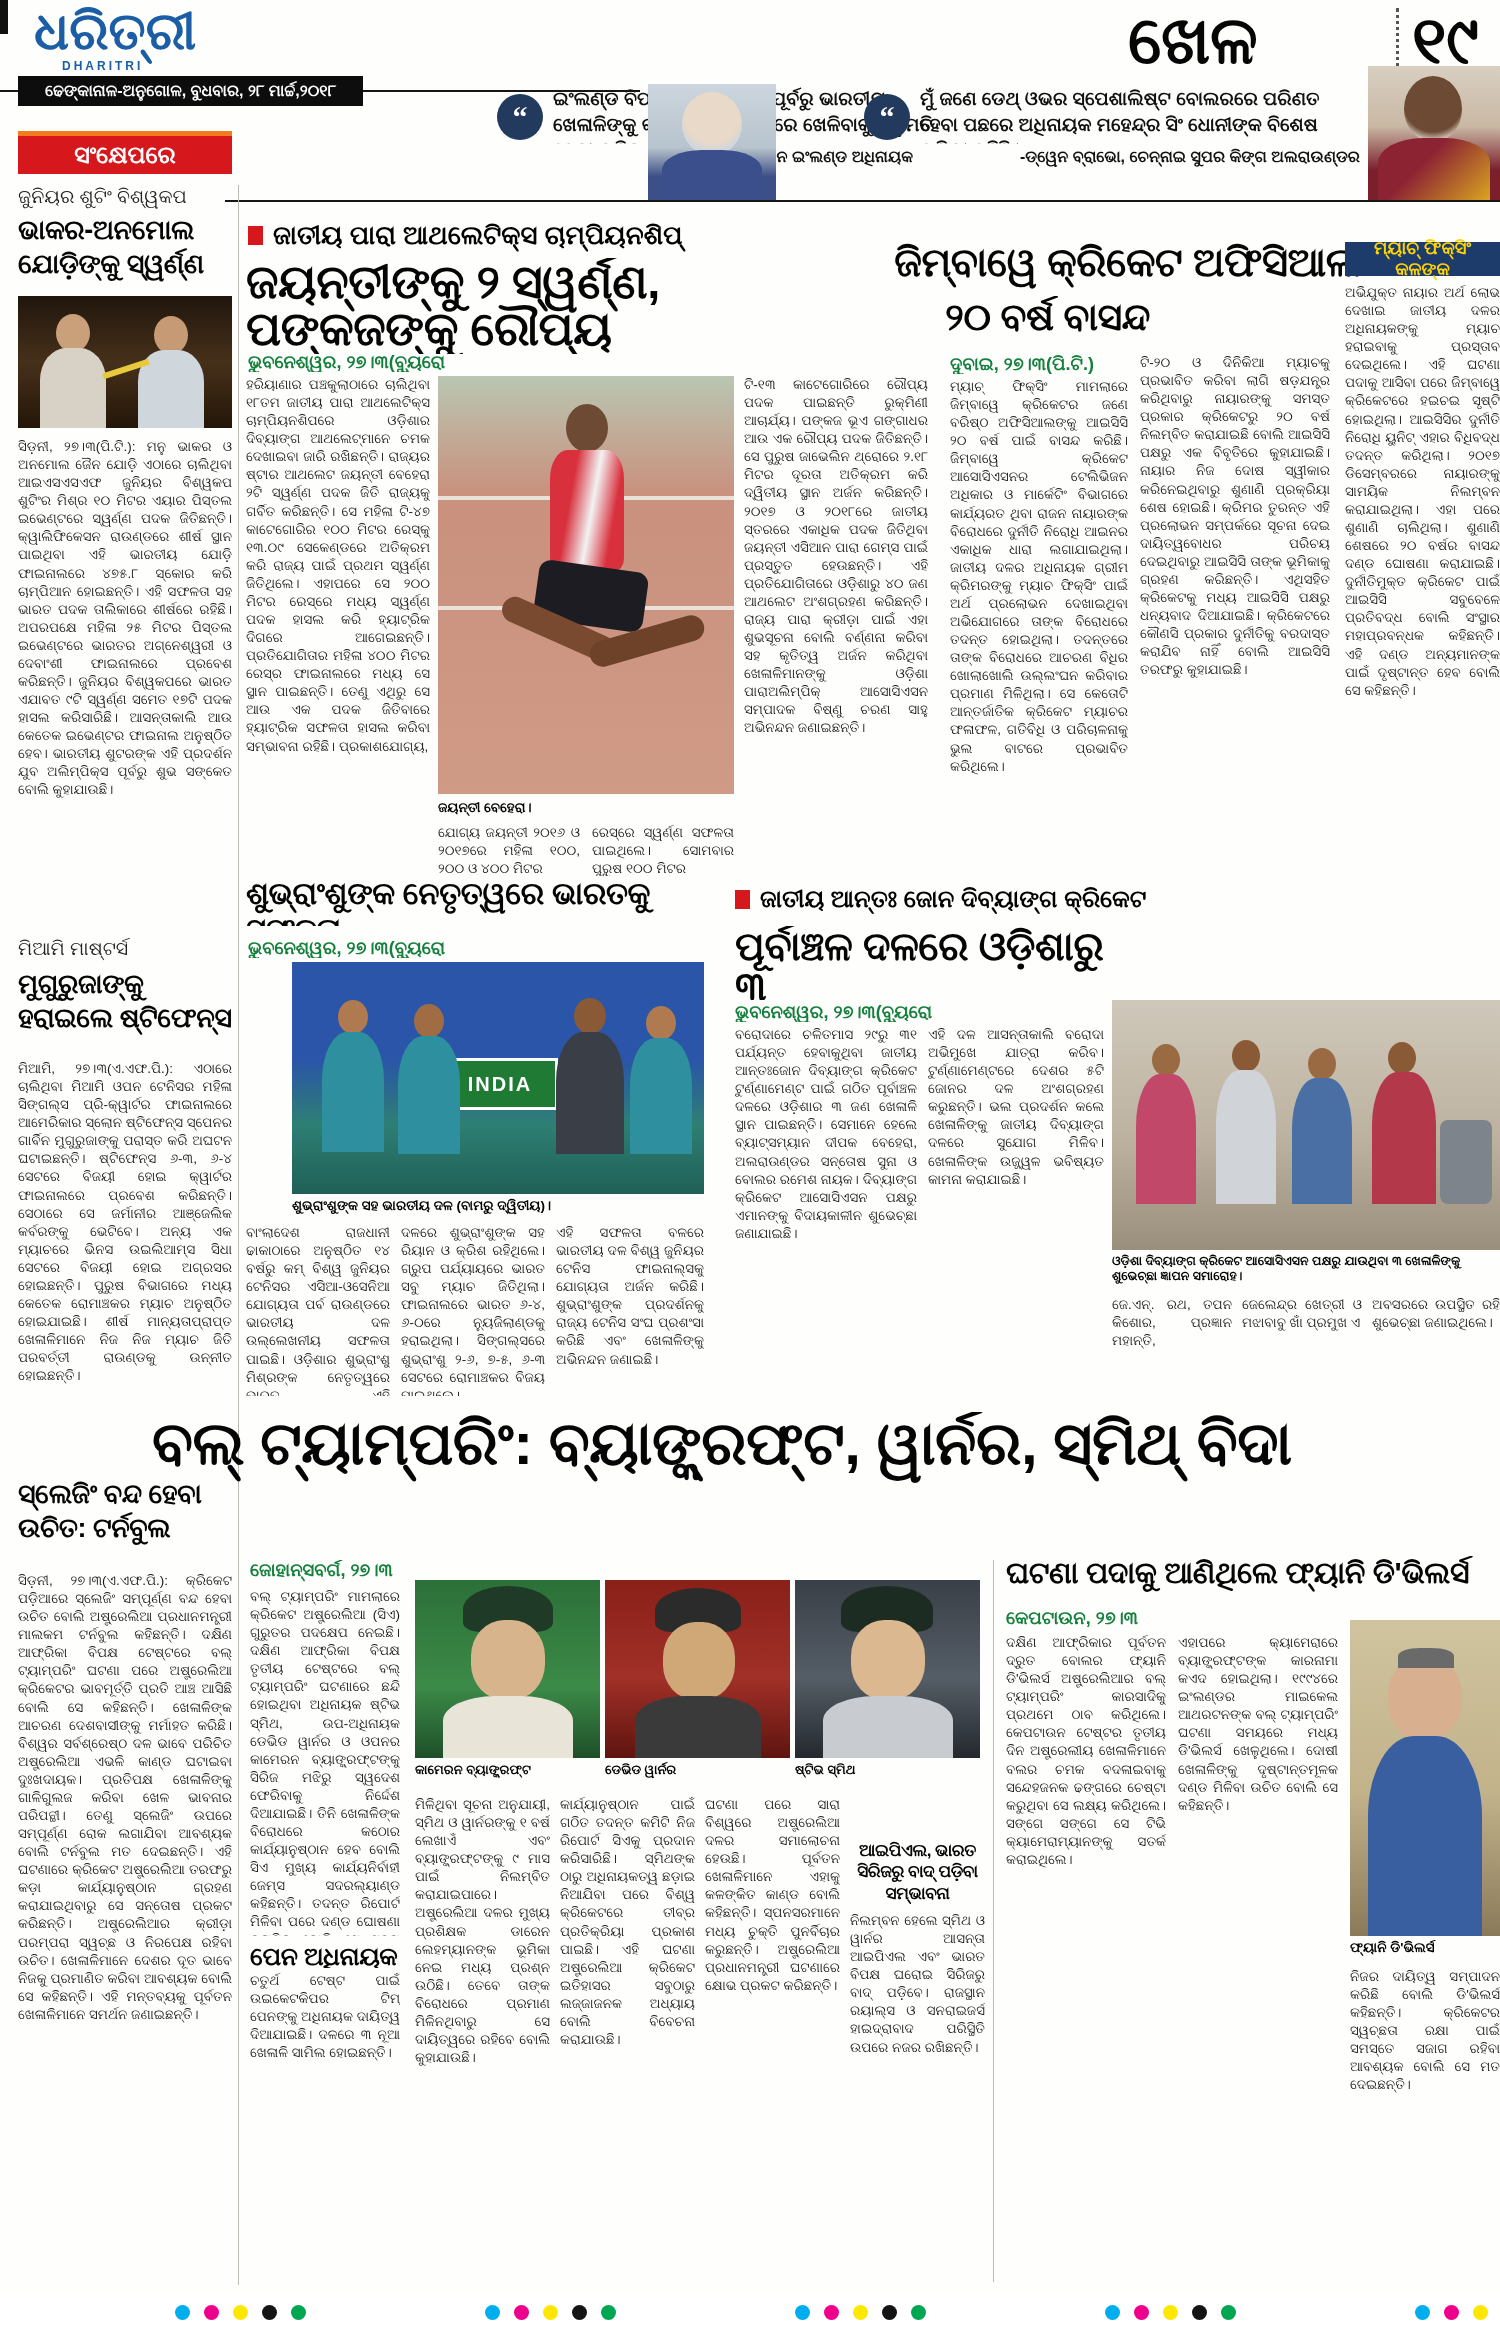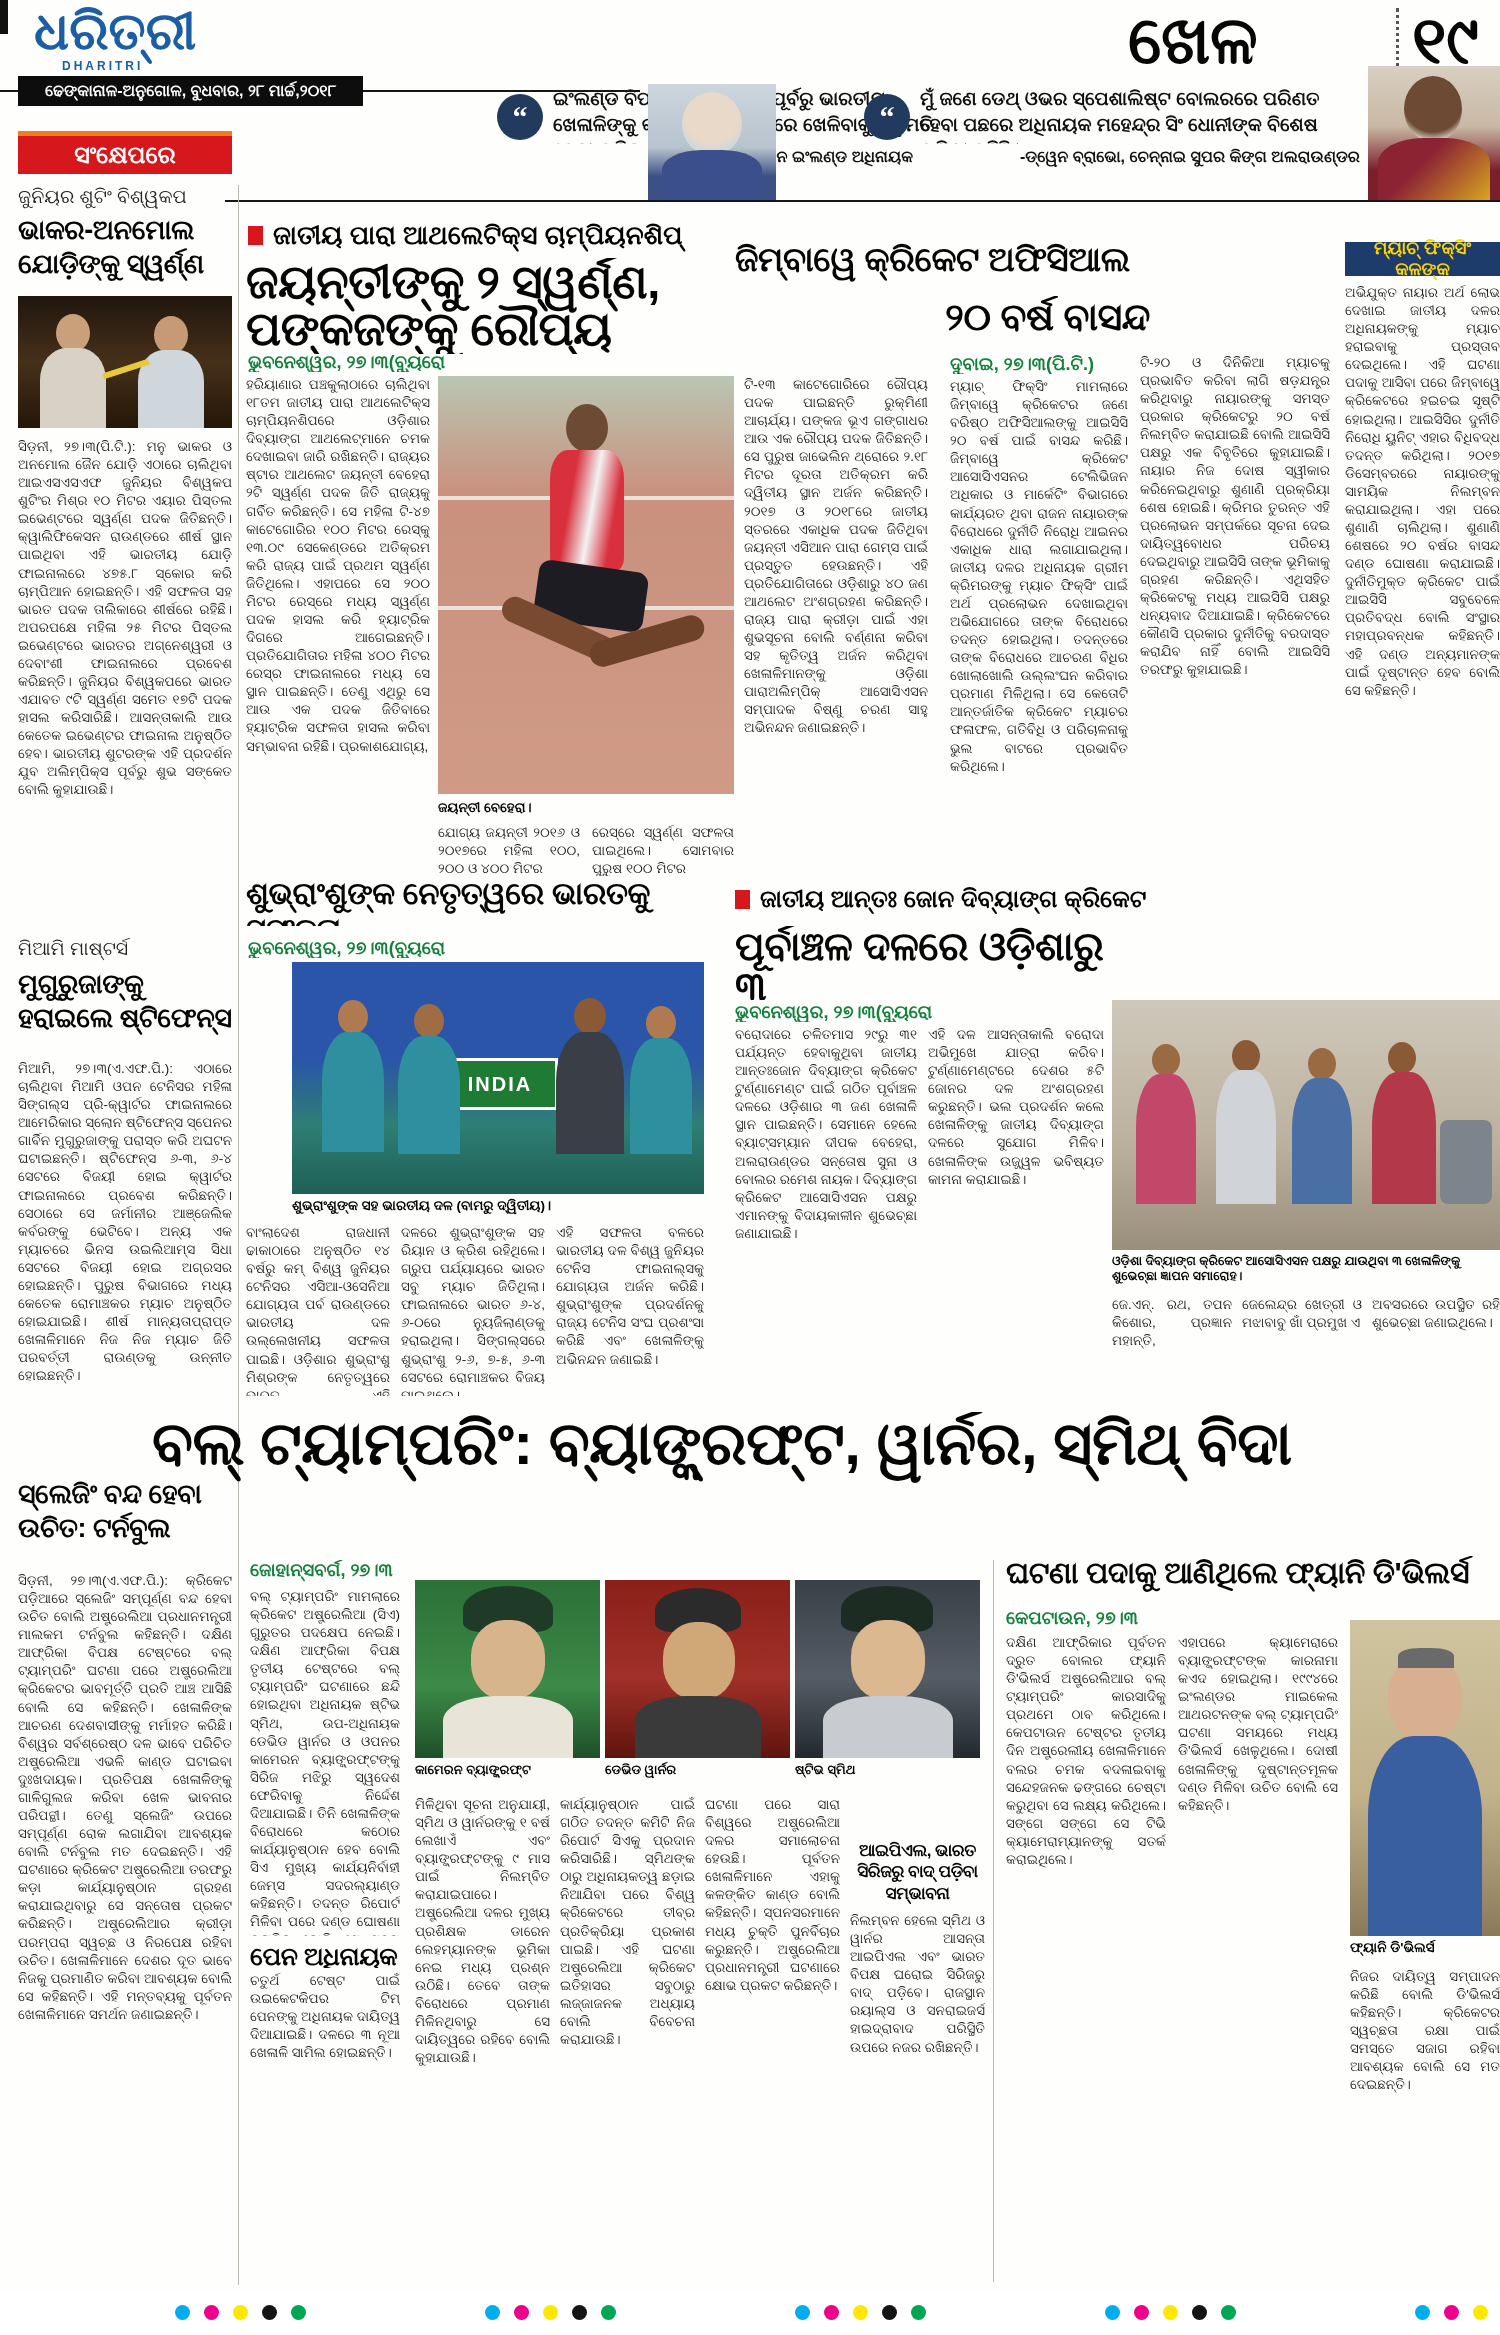--- a/index.html
+++ b/index.html
@@ -101,21 +101,21 @@
     <div class="abs" style="left:112px;top:74px;width:74px;height:120px;background:linear-gradient(100deg,#d8303c 30%,#f2f2f2 55%,#d8303c 80%);border-radius:24% 24% 10% 10%;"></div>
     <div class="abs" style="left:98px;top:190px;width:110px;height:60px;background:#1c1c22;border-radius:12px;transform:rotate(8deg);"></div>
     <div class="abs" style="left:60px;top:240px;width:120px;height:26px;background:#7a4a30;border-radius:13px;transform:rotate(24deg);"></div>
     <div class="abs" style="left:150px;top:252px;width:118px;height:26px;background:#6d4228;border-radius:13px;transform:rotate(-16deg);"></div>
   </div>
   <div class="abs ovh caption" style="left:438px;top:800px;width:296px;height:20px;">ଜୟନ୍ତୀ ବେହେରା।</div>
   <div class="abs ovh body-txt" style="left:438px;top:824px;width:142px;height:52px;">ଯୋଗ୍ୟ ଜୟନ୍ତୀ ୨୦୧୬ ଓ ୨୦୧୭ରେ ମହିଳା ୧୦୦, ୨୦୦ ଓ ୪୦୦ ମିଟର</div>
   <div class="abs ovh body-txt" style="left:592px;top:824px;width:142px;height:52px;">ରେସ୍‌ରେ ସ୍ୱର୍ଣ୍ଣ ସଫଳତା ପାଇଥିଲେ। ସୋମବାର ପୁରୁଷ ୧୦୦ ମିଟର</div>
   <div class="abs ovh body-txt" style="left:744px;top:376px;width:184px;height:500px;">ଟି-୧୩ କାଟେଗୋରିରେ ରୌପ୍ୟ ପଦକ ପାଇଛନ୍ତି ରୁକ୍ମିଣୀ ଆଚାର୍ଯ୍ୟ। ପଙ୍କଜ ଭୂଏ ଗଙ୍ଗାଧର ଆଉ ଏକ ରୌପ୍ୟ ପଦକ ଜିତିଛନ୍ତି। ସେ ପୁରୁଷ ଜାଭେଲିନ ଥ୍ରୋରେ ୨.୧୮ ମିଟର ଦୂରତା ଅତିକ୍ରମ କରି ଦ୍ୱିତୀୟ ସ୍ଥାନ ଅର୍ଜନ କରିଛନ୍ତି। ୨୦୧୭ ଓ ୨୦୧୮ରେ ଜାତୀୟ ସ୍ତରରେ ଏକାଧିକ ପଦକ ଜିତିଥିବା ଜୟନ୍ତୀ ଏସିଆନ ପାରା ଗେମ୍ସ ପାଇଁ ପ୍ରସ୍ତୁତ ହେଉଛନ୍ତି। ଏହି ପ୍ରତିଯୋଗିତାରେ ଓଡ଼ିଶାରୁ ୪୦ ଜଣ ଆଥଲେଟ ଅଂଶଗ୍ରହଣ କରିଛନ୍ତି। ରାଜ୍ୟ ପାରା କ୍ରୀଡ଼ା ପାଇଁ ଏହା ଶୁଭସୂଚନା ବୋଲି ବର୍ଣ୍ଣନା କରିବା ସହ କୃତିତ୍ୱ ଅର୍ଜନ କରିଥିବା ଖେଳାଳିମାନଙ୍କୁ ଓଡ଼ିଶା ପାରାଅଲିମ୍ପିକ୍ ଆସୋସିଏସନ ସମ୍ପାଦକ ବିଷ୍ଣୁ ଚରଣ ସାହୁ ଅଭିନନ୍ଦନ ଜଣାଇଛନ୍ତି।</div>
 
-  <div class="abs ovh headline" style="left:735px;top:240px;width:625px;height:56px;font-size:34px;text-align:left;">ଜିମ୍ବାୱେ କ୍ରିକେଟ ଅଫିସିଆଲ</div>
+  <div class="abs ovh headline" style="left:735px;top:240px;width:625px;height:56px;font-size:40px;text-align:right;">ଜିମ୍ବାୱେ କ୍ରିକେଟ ଅଫିସିଆଲ</div>
   <div class="abs ovh headline" style="left:735px;top:296px;width:625px;height:52px;font-size:38px;text-align:center;">୨୦ ବର୍ଷ ବାସନ୍ଦ</div>
   <div class="abs ovh dateline" style="left:950px;top:354px;width:180px;height:20px;">ଦୁବାଇ, ୨୭।୩(ପି.ଟି.)</div>
   <div class="abs ovh body-txt" style="left:950px;top:378px;width:178px;height:496px;">ମ୍ୟାଚ୍ ଫିକ୍ସିଂ ମାମଲାରେ ଜିମ୍ବାୱେ କ୍ରିକେଟର ଜଣେ ବରିଷ୍ଠ ଅଫିସିଆଲଙ୍କୁ ଆଇସିସି ୨୦ ବର୍ଷ ପାଇଁ ବାସନ୍ଦ କରିଛି। ଜିମ୍ବାୱେ କ୍ରିକେଟ ଆସୋସିଏସନର ଟେଲିଭିଜନ ଅଧିକାର ଓ ମାର୍କେଟିଂ ବିଭାଗରେ କାର୍ଯ୍ୟରତ ଥିବା ରାଜନ ନାୟାରଙ୍କ ବିରୋଧରେ ଦୁର୍ନୀତି ନିରୋଧି ଆଇନର ଏକାଧିକ ଧାରା ଲଗାଯାଇଥିଲା। ଜାତୀୟ ଦଳର ଅଧିନାୟକ ଗ୍ରୀମ କ୍ରିମରଙ୍କୁ ମ୍ୟାଚ ଫିକ୍ସିଂ ପାଇଁ ଅର୍ଥ ପ୍ରଲୋଭନ ଦେଖାଇଥିବା ଅଭିଯୋଗରେ ତାଙ୍କ ବିରୋଧରେ ତଦନ୍ତ ହୋଇଥିଲା। ତଦନ୍ତରେ ତାଙ୍କ ବିରୋଧରେ ଆଚରଣ ବିଧିର ଖୋଲାଖୋଲି ଉଲ୍ଲଂଘନ କରିବାର ପ୍ରମାଣ ମିଳିଥିଲା। ସେ କେତୋଟି ଆନ୍ତର୍ଜାତିକ କ୍ରିକେଟ ମ୍ୟାଚର ଫଳାଫଳ, ଗତିବିଧି ଓ ପରିଚାଳନାକୁ ଭୁଲ ବାଟରେ ପ୍ରଭାବିତ କରିଥିଲେ।</div>
   <div class="abs ovh body-txt" style="left:1140px;top:354px;width:190px;height:520px;">ଟି-୨୦ ଓ ଦିନିକିଆ ମ୍ୟାଚକୁ ପ୍ରଭାବିତ କରିବା ଲାଗି ଷଡ଼ଯନ୍ତ୍ର କରିଥିବାରୁ ନାୟାରଙ୍କୁ ସମସ୍ତ ପ୍ରକାର କ୍ରିକେଟରୁ ୨୦ ବର୍ଷ ନିଲମ୍ବିତ କରାଯାଇଛି ବୋଲି ଆଇସିସି ପକ୍ଷରୁ ଏକ ବିବୃତିରେ କୁହାଯାଇଛି। ନାୟାର ନିଜ ଦୋଷ ସ୍ୱୀକାର କରିନେଇଥିବାରୁ ଶୁଣାଣି ପ୍ରକ୍ରିୟା ଶେଷ ହୋଇଛି। କ୍ରିମର ତୁରନ୍ତ ଏହି ପ୍ରଲୋଭନ ସମ୍ପର୍କରେ ସୂଚନା ଦେଇ ଦାୟିତ୍ୱବୋଧର ପରିଚୟ ଦେଇଥିବାରୁ ଆଇସିସି ତାଙ୍କ ଭୂମିକାକୁ ଗ୍ରହଣ କରିଛନ୍ତି। ଏଥିସହିତ କ୍ରିକେଟକୁ ମଧ୍ୟ ଆଇସିସି ପକ୍ଷରୁ ଧନ୍ୟବାଦ ଦିଆଯାଇଛି। କ୍ରିକେଟରେ କୌଣସି ପ୍ରକାର ଦୁର୍ନୀତିକୁ ବରଦାସ୍ତ କରାଯିବ ନାହିଁ ବୋଲି ଆଇସିସି ତରଫରୁ କୁହାଯାଇଛି।</div>
 
   <div class="abs navybox" style="left:1345px;top:242px;width:155px;height:34px;font-size:18px;text-align:center;">ମ୍ୟାଚ୍ ଫିକ୍ସିଂ କଳଙ୍କ</div>
   <div class="abs ovh body-txt" style="left:1345px;top:284px;width:155px;height:590px;">ଅଭିଯୁକ୍ତ ନାୟାର ଅର୍ଥ ଲୋଭ ଦେଖାଇ ଜାତୀୟ ଦଳର ଅଧିନାୟକଙ୍କୁ ମ୍ୟାଚ ହରାଇବାକୁ ପ୍ରସ୍ତାବ ଦେଇଥିଲେ। ଏହି ଘଟଣା ପଦାକୁ ଆସିବା ପରେ ଜିମ୍ବାୱେ କ୍ରିକେଟରେ ହଇଚଇ ସୃଷ୍ଟି ହୋଇଥିଲା। ଆଇସିସିର ଦୁର୍ନୀତି ନିରୋଧି ୟୁନିଟ୍ ଏହାର ବିଧିବଦ୍ଧ ତଦନ୍ତ କରିଥିଲା। ୨୦୧୭ ଡିସେମ୍ବରରେ ନାୟାରଙ୍କୁ ସାମୟିକ ନିଲମ୍ବନ କରାଯାଇଥିଲା। ଏହା ପରେ ଶୁଣାଣି ଚାଲିଥିଲା। ଶୁଣାଣି ଶେଷରେ ୨୦ ବର୍ଷର ବାସନ୍ଦ ଦଣ୍ଡ ଘୋଷଣା କରାଯାଇଛି। ଦୁର୍ନୀତିମୁକ୍ତ କ୍ରିକେଟ ପାଇଁ ଆଇସିସି ସବୁବେଳେ ପ୍ରତିବଦ୍ଧ ବୋଲି ସଂସ୍ଥାର ମହାପ୍ରବନ୍ଧକ କହିଛନ୍ତି। ଏହି ଦଣ୍ଡ ଅନ୍ୟମାନଙ୍କ ପାଇଁ ଦୃଷ୍ଟାନ୍ତ ହେବ ବୋଲି ସେ କହିଛନ୍ତି।</div>
 
   <div class="abs ovh headline" style="left:246px;top:876px;width:470px;height:50px;font-size:31px;">ଶୁଭ୍ରାଂଶୁଙ୍କ ନେତୃତ୍ୱରେ ଭାରତକୁ ସଫଳତା</div>
   <div class="abs ovh dateline" style="left:248px;top:938px;width:240px;height:20px;">ଭୁବନେଶ୍ୱର, ୨୭।୩(ବ୍ୟୁରୋ ପ୍ରତିନିଧି)</div>

